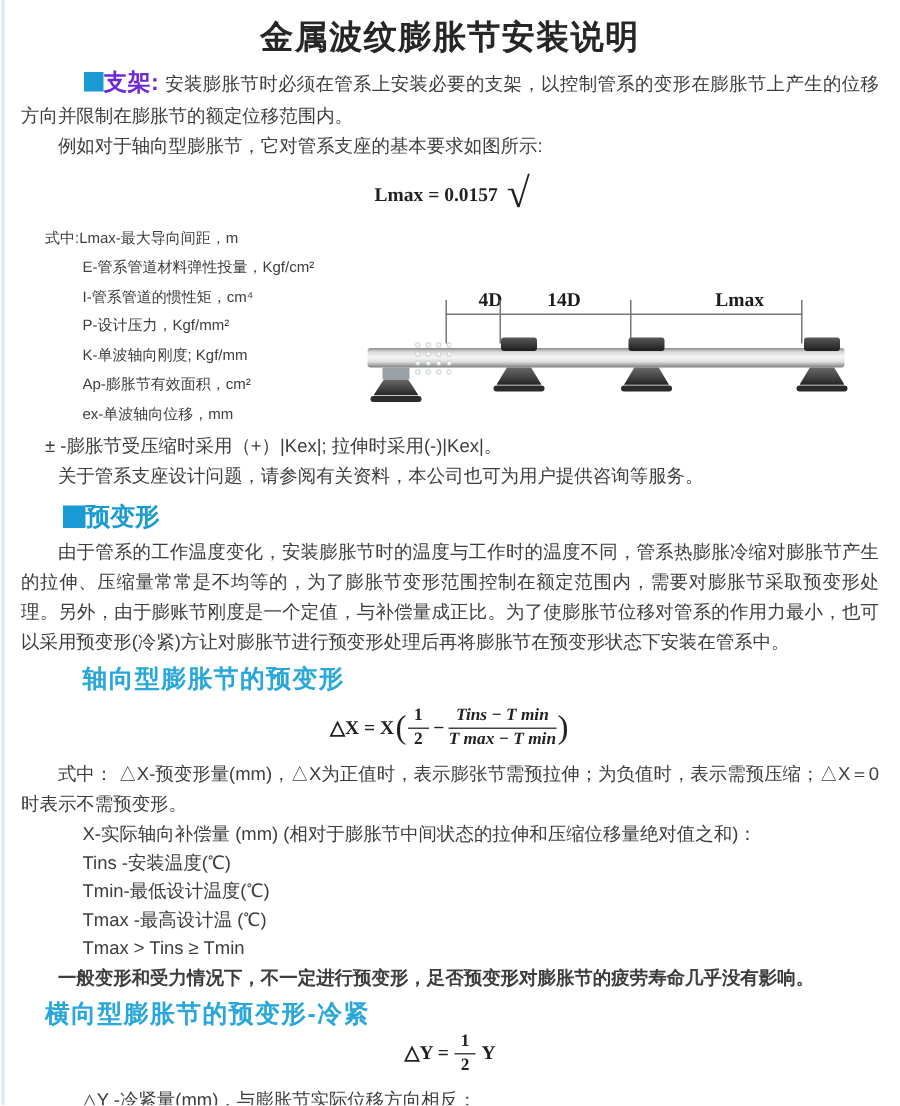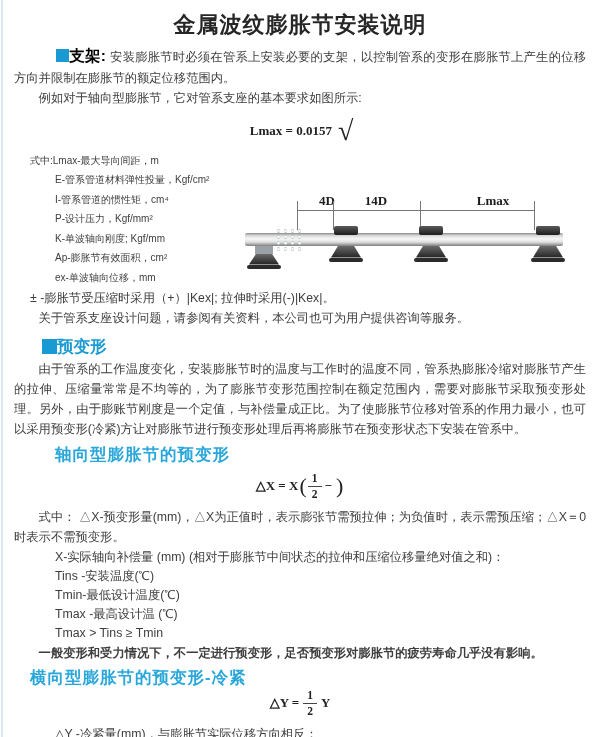--- a/index.html
+++ b/index.html
@@ -9,21 +9,21 @@
   }
   .edge-line{position:absolute;left:1px;top:0;bottom:0;width:2px;background:#dce9f3;}
 
   .title{margin:0;padding-top:12px;text-align:center;font-size:22px;line-height:26px;
     font-weight:bold;color:#262626;letter-spacing:1px;}
 
   .para{margin:0 14px;font-size:12.3px;line-height:20.5px;text-align:justify;}
   .indent{text-indent:2em;}
   .intro{margin-top:8px;text-indent:42px;}
   .sq{display:inline-block;width:13px;height:13px;background:#1a9ad2;vertical-align:-1px;}
-  .sec-label{color:#000000;font-size:15.5px;font-weight:bold;margin-right:4px;}
+  .sec-label{color:#6d28d9;font-size:15.5px;font-weight:bold;margin-right:4px;}
 
   
   .formula{display:flex;justify-content:center;align-items:center;
     font-family:"Liberation Serif",serif;color:#222;font-weight:bold;}
   .formula1{margin:6px 0 4px;font-size:13px;height:32px;}
   .rad{font-size:28px;font-weight:normal;line-height:0.85;margin:0 -3px 0 6px;align-self:center;}
   .under-root{border-top:1px solid #444;padding:2px 6px 0 4px;}
   .frac{display:inline-flex;flex-direction:column;text-align:center;font-size:11.5px;line-height:13px;}
   .frac .num{border-bottom:1px solid #444;padding:0 4px 1px;}
   .frac .den{padding-top:1px;}
@@ -144,20 +144,24 @@
   <h3 class="h3">轴向型膨胀节的预变形</h3>
 
   <div class="formula formula2">
     <span>△X = X</span>
     <span class="paren">(</span>
     <span class="frac">
       <span class="num">1</span>
       <span class="den">2</span>
     </span>
     <span class="f2-gap">−</span>
+    <span class="frac it">
+      <span class="num">Tins − T min</span>
+      <span class="den">T max − T min</span>
+    </span>
     <span class="paren">)</span>
   </div>
 
   <p class="para indent body-para">式中： △X-预变形量(mm)，△X为正值时，表示膨张节需预拉伸；为负值时，表示需预压缩；△X＝0时表示不需预变形。</p>
   <div class="x-line">X-实际轴向补偿量 (mm) (相对于膨胀节中间状态的拉伸和压缩位移量绝对值之和)：</div>
   <div class="mini-line">Tins -安装温度(℃)</div>
   <div class="mini-line">Tmin-最低设计温度(℃)</div>
   <div class="mini-line">Tmax -最高设计温 (℃)</div>
   <div class="mini-line">Tmax &gt; Tins ≥ Tmin</div>
   <p class="para indent note-line">一般变形和受力情况下，不一定进行预变形，足否预变形对膨胀节的疲劳寿命几乎没有影响。</p>

